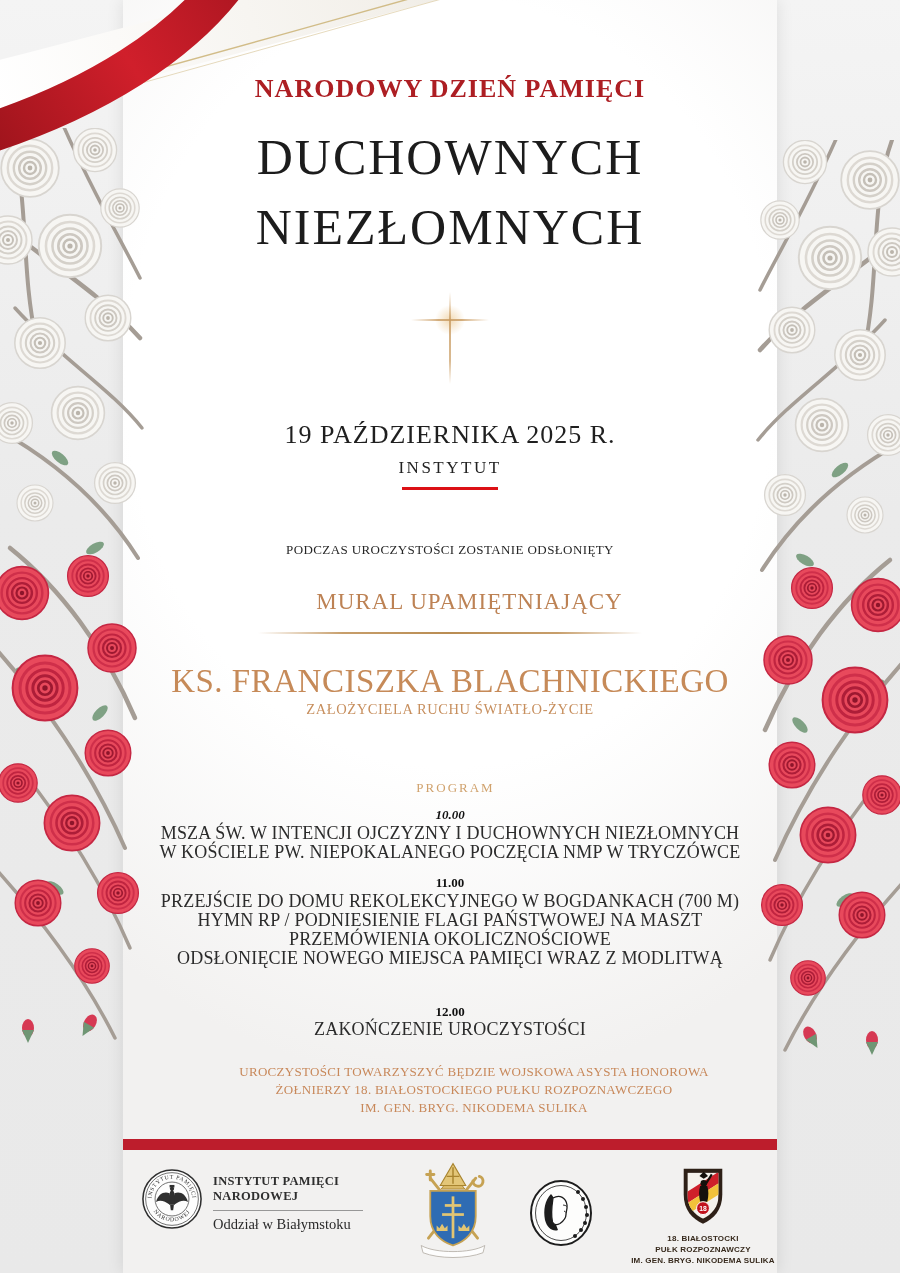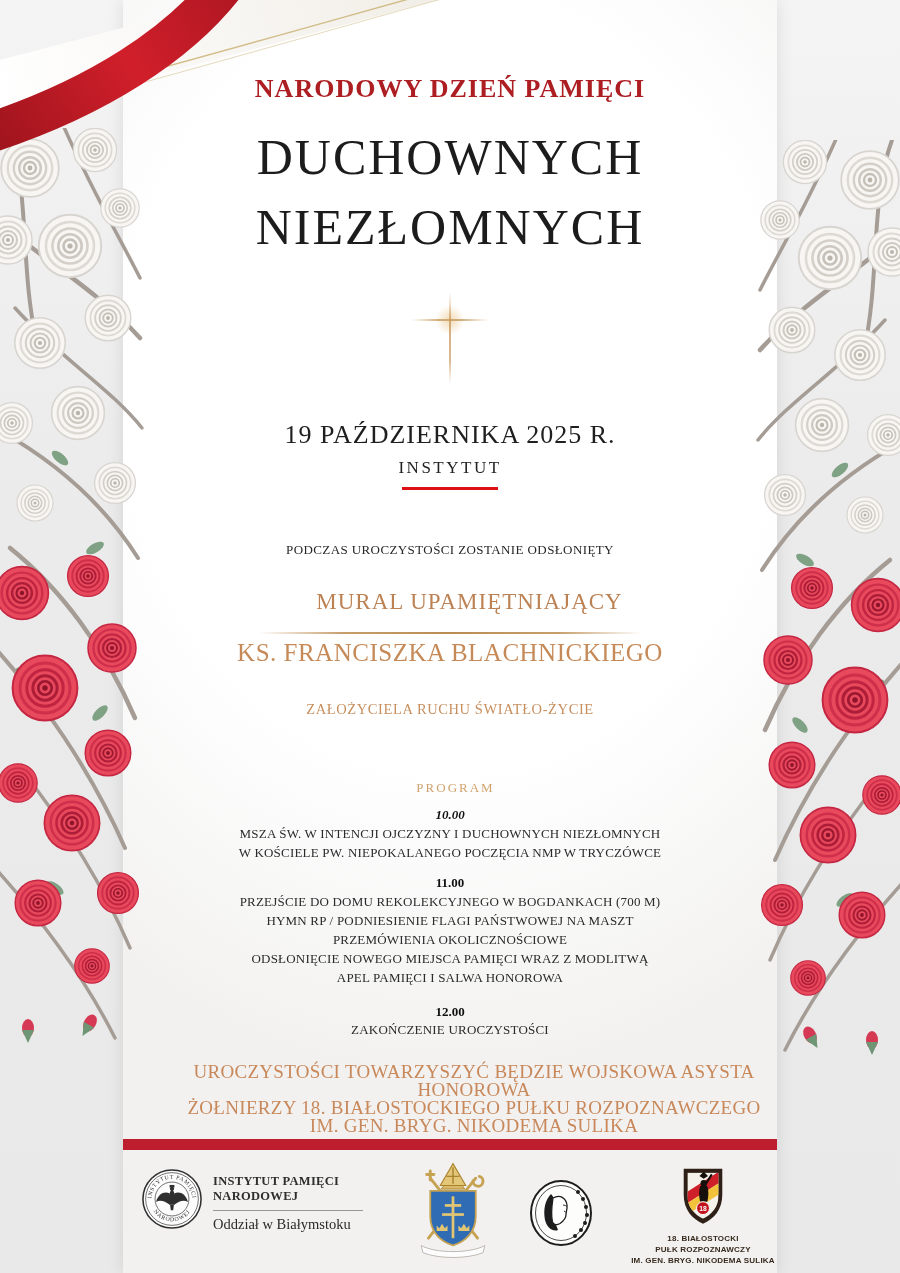--- a/index.html
+++ b/index.html
@@ -22,30 +22,30 @@
   .kicker{top:74px;font-size:26px;font-weight:bold;letter-spacing:1px;color:#ad1e23;}
   .title{top:122px;font-size:50px;line-height:70px;letter-spacing:2px;color:#1c1c1c;}
   .crosswrap{top:290px;}
   .date{top:420px;font-size:26px;letter-spacing:1px;color:#1f1f1f;}
   .place{top:458px;font-size:17px;letter-spacing:2.5px;color:#222;}
   .underline{position:absolute;left:50%;top:487px;width:96px;height:3px;margin-left:-48px;background:#dc1015;z-index:3;}
   .intro{top:542px;font-size:13px;letter-spacing:.4px;color:#262626;}
   .mural{top:589px;font-size:23px;letter-spacing:1px;color:#bd8254;margin-left:39px;}
   .divider{position:absolute;left:50%;top:632px;width:384px;height:2px;margin-left:-192px;z-index:3;
            background:linear-gradient(90deg,rgba(195,154,103,0) 0%,#c79e6b 22%,#b98c52 50%,#c79e6b 78%,rgba(195,154,103,0) 100%);}
-  .person{top:639px;font-size:25px;letter-spacing:.5px;color:#c68a58;}
+  .person{top:663px;font-size:33px;letter-spacing:.5px;color:#c68a58;}
   .person-sub{top:701px;font-size:14.5px;letter-spacing:.6px;color:#c78f5e;}
   .program-h{top:780px;font-size:13px;letter-spacing:2px;color:#d0a26d;margin-left:11px;}
   .slot-time{font-size:13px;font-weight:bold;color:#111;}
-  .slot-lines div{font-size:13px;line-height:19px;color:#2b2b2b;letter-spacing:.2px;}
+  .slot-lines div{font-size:18px;line-height:19px;color:#2b2b2b;letter-spacing:.2px;}
   .t1{top:807px;font-style:italic;} .l1{top:824px;}
   .t2{top:875px;} .l2{top:892px;}
   .t3{top:1004px;} .l3{top:1020px;}
   .honor{top:1063px;}
-  .honor div{font-size:19px;line-height:18px;color:#c8885a;letter-spacing:.3px;margin-left:48px;}
+  .honor div{font-size:13px;line-height:18px;color:#c8885a;letter-spacing:.3px;margin-left:48px;}
   .redbar{position:absolute;left:0;right:0;top:1139px;height:11px;background:#bd1d2c;z-index:3;}
   
   .logo{position:absolute;z-index:3;}
   .logo-ipn{left:18px;top:1168px;width:230px;display:flex;align-items:flex-start;}
   .ipn-text{margin-left:10px;padding-top:6px;text-align:left;}
   .ipn-name{font-size:12.5px;font-weight:bold;letter-spacing:.3px;color:#2e2e2e;line-height:15px;}
   .ipn-div{width:150px;border-top:1px solid #979797;margin:6px 0 5px 0;}
   .ipn-branch{font-size:14.5px;font-weight:normal;color:#2a2a2a;}
   .logo-arms{left:280px;top:1160px;}
   .logo-parish{left:402px;top:1178px;}
@@ -191,21 +191,20 @@
       <div>MSZA ŚW. W INTENCJI OJCZYZNY I DUCHOWNYCH NIEZŁOMNYCH</div>
       <div>W KOŚCIELE PW. NIEPOKALANEGO POCZĘCIA NMP W TRYCZÓWCE</div>
     </div>
 
     <div class="blk slot-time t2">11.00</div>
     <div class="blk slot-lines l2">
       <div>PRZEJŚCIE DO DOMU REKOLEKCYJNEGO W BOGDANKACH (700 M)</div>
       <div>HYMN RP / PODNIESIENIE FLAGI PAŃSTWOWEJ NA MASZT</div>
       <div>PRZEMÓWIENIA OKOLICZNOŚCIOWE</div>
       <div>ODSŁONIĘCIE NOWEGO MIEJSCA PAMIĘCI WRAZ Z MODLITWĄ</div>
-      <div>APEL PAMIĘCI I SALWA HONOROWA</div>
     </div>
 
     <div class="blk slot-time t3">12.00</div>
     <div class="blk slot-lines l3">
       <div>ZAKOŃCZENIE UROCZYSTOŚCI</div>
     </div>
 
     <div class="blk honor">
       <div>UROCZYSTOŚCI TOWARZYSZYĆ BĘDZIE WOJSKOWA ASYSTA HONOROWA</div>
       <div>ŻOŁNIERZY 18. BIAŁOSTOCKIEGO PUŁKU ROZPOZNAWCZEGO</div>

